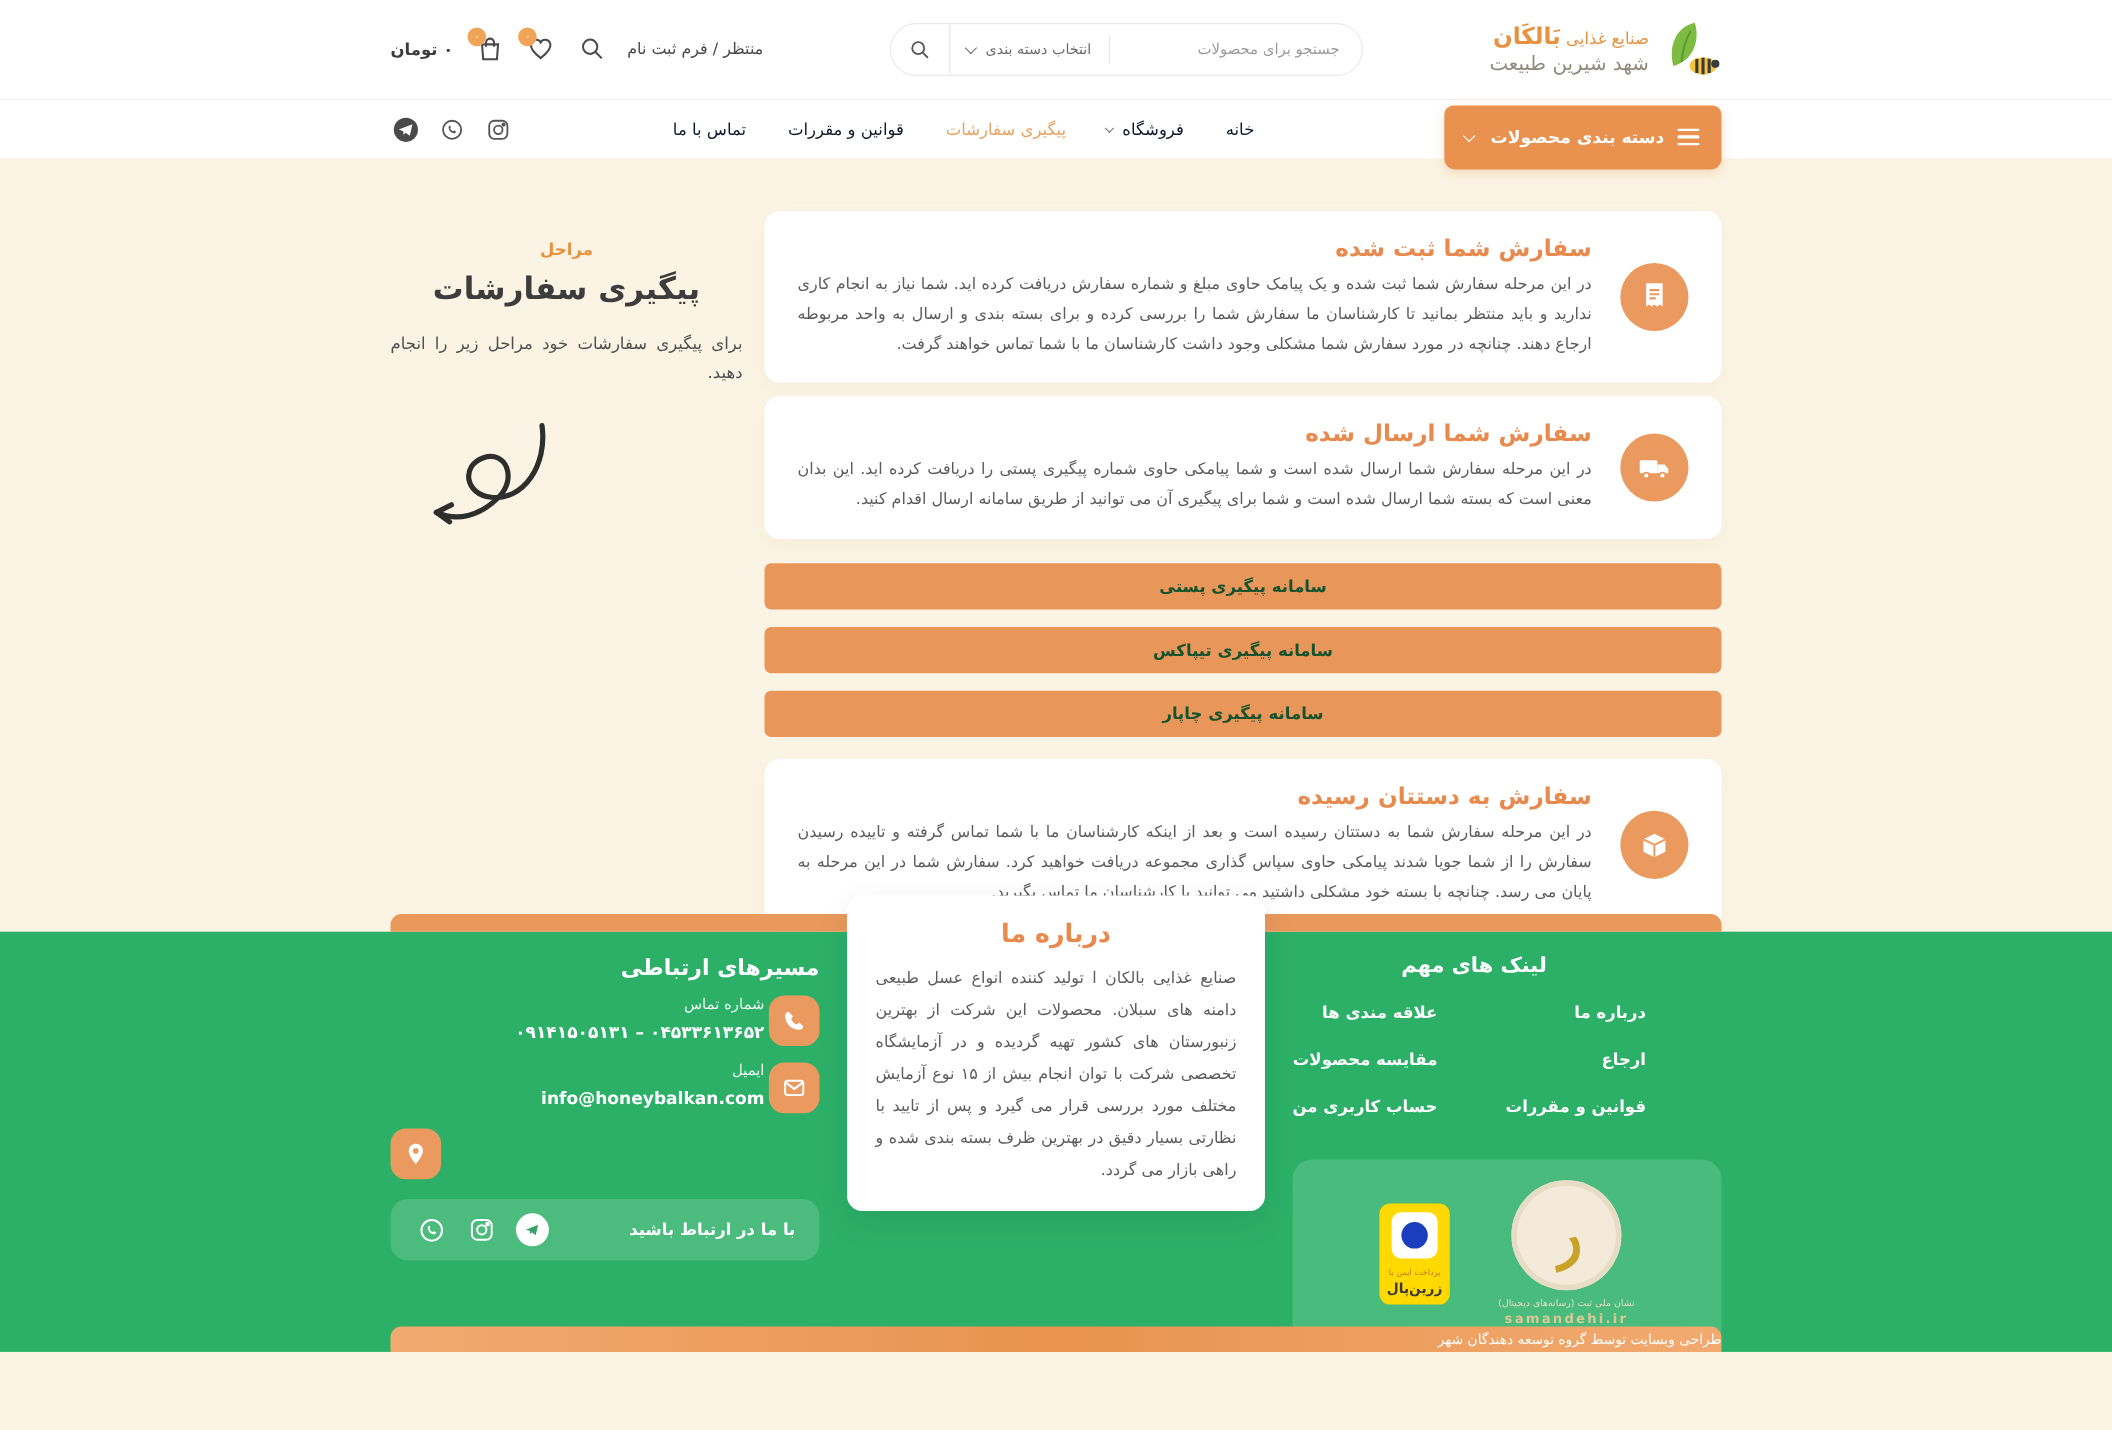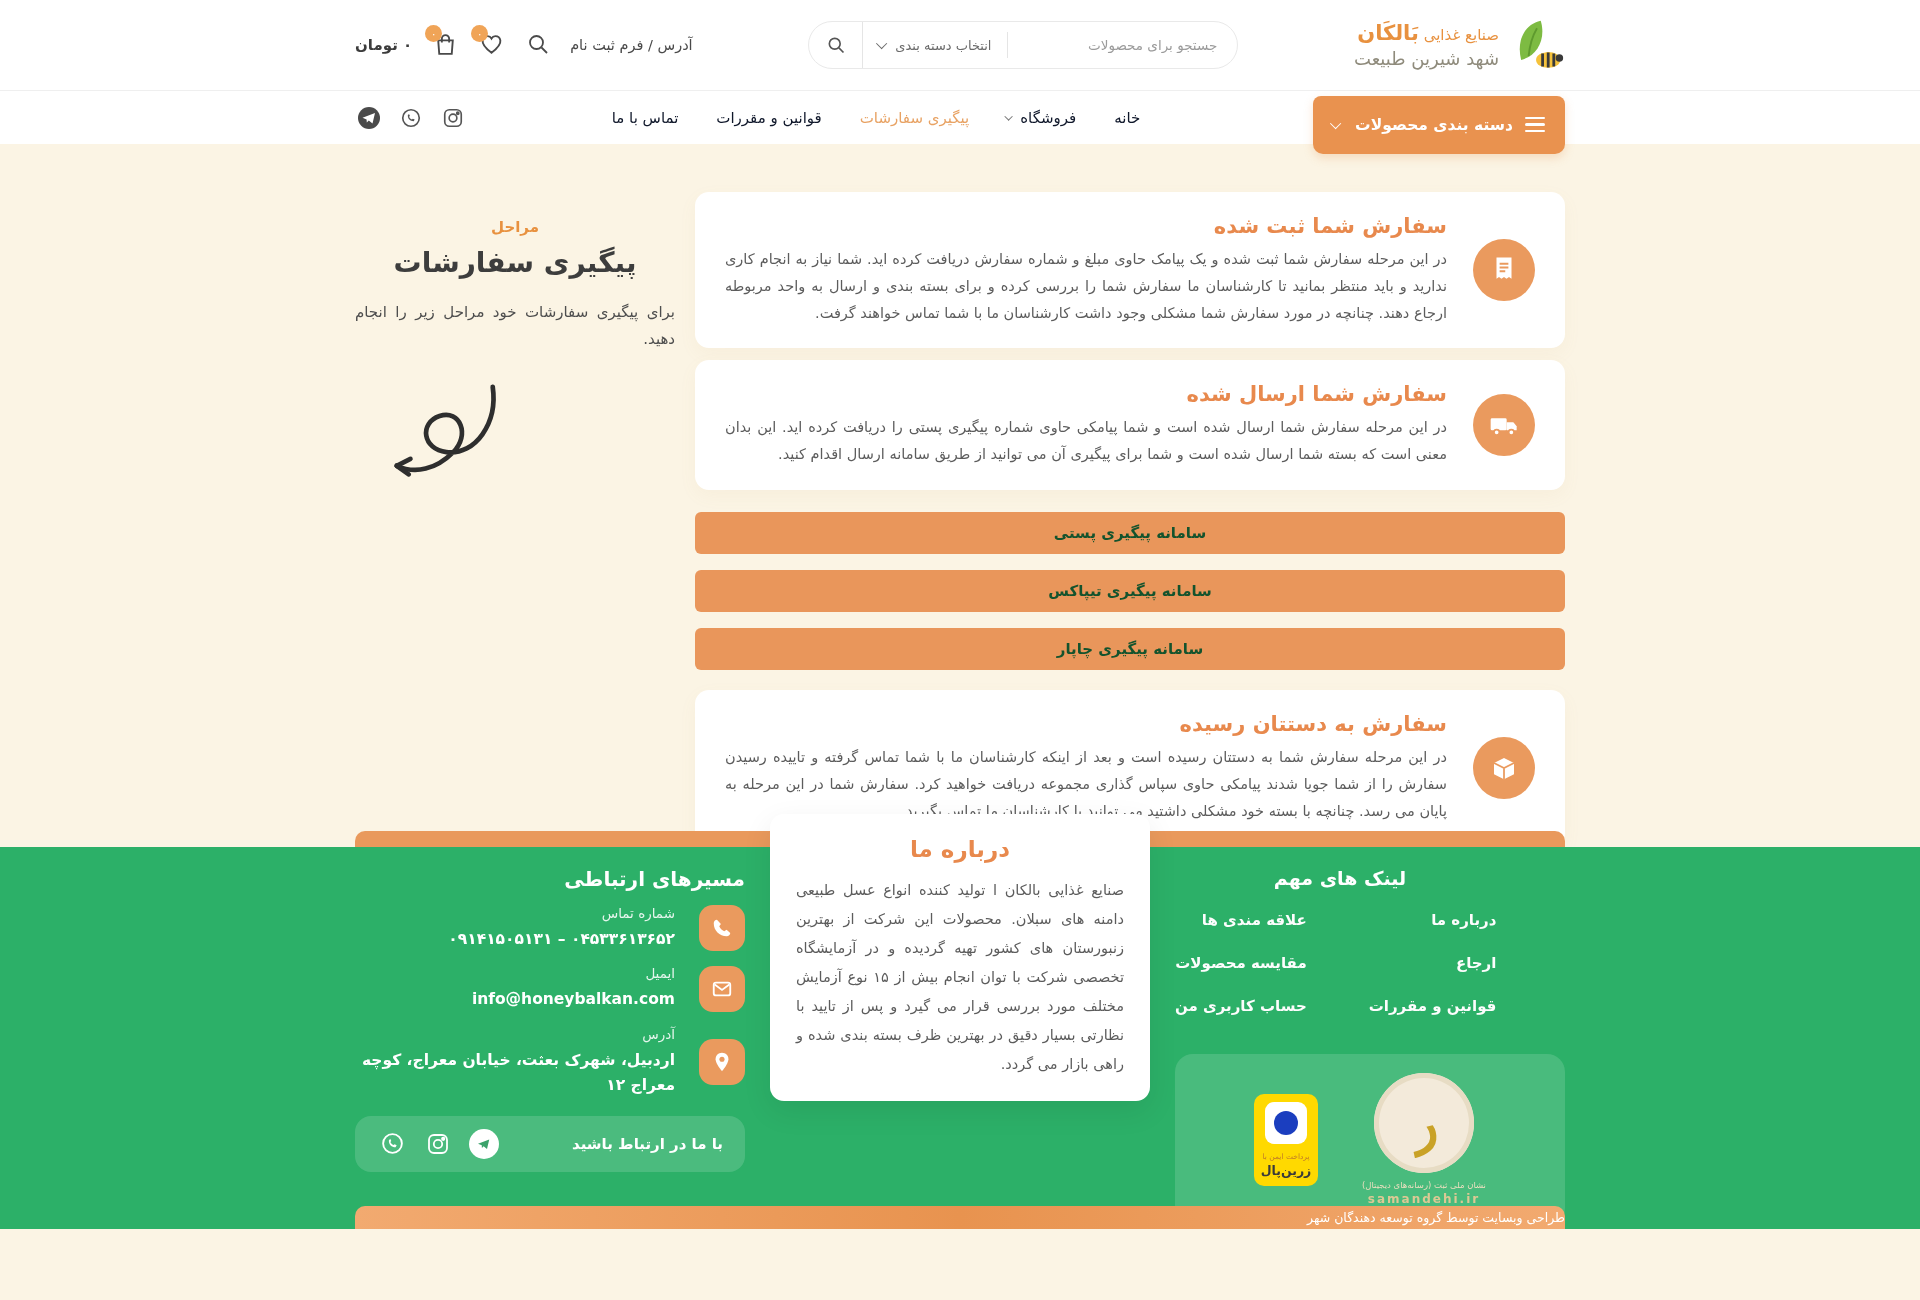--- a/index.html
+++ b/index.html
@@ -81,21 +81,21 @@
   .seal span { font-size:52px; color:#C9A227; font-weight:bold; transform:rotate(-12deg); font-family:"DejaVu Serif", serif; }
   .seal-cap { font-size:8.5px; color:#EBDFBF; margin-top:7px; }
   .seal-domain { font-size:12px; font-weight:bold; color:#DCC994; letter-spacing:2px; margin-top:2px; }
   .zarinpal { width:64px; height:92px; background:#FFD900; border-radius:10px; display:flex; flex-direction:column; align-items:center; padding-top:8px; }
   .zp-box { width:42px; height:42px; background:#fff; border-radius:9px; display:flex; align-items:center; justify-content:center; }
   .zp-dot { width:24px; height:24px; border-radius:50%; background:#1B3EBF; }
   .zp-line1 { font-size:7.5px; color:#C07A28; margin-top:8px; }
   .zp-line2 { font-size:12.5px; font-weight:bold; color:#3A3A3A; margin-top:2px; }
 
   .contact-col .f-heading { text-align:right; font-size:20px; }
-  .c-item { display:flex; gap:24px; justify-content:flex-start; flex-direction:row-reverse; margin-top:14px; align-items:center; }
+  .c-item { display:flex; gap:4px; justify-content:flex-start; flex-direction:row-reverse; margin-top:14px; align-items:center; }
   .c-texts { text-align:right; flex:1; }
   .c-label { color:rgba(255,255,255,.88); font-size:13.5px; }
   .c-value { color:#fff; font-size:15.5px; font-weight:bold; margin-top:6px; line-height:1.6; }
   .c-icon { width:46px; height:46px; background:#EA9A5E; border-radius:14px; flex-shrink:0; display:flex; align-items:center; justify-content:center; }
   .social-pill { margin-top:18px; height:56px; background:rgba(255,255,255,.15); border-radius:16px; display:flex; align-items:center; padding:0 22px; }
   .social-pill-label { color:#fff; font-size:15px; font-weight:bold; }
   .pill-icons { margin-inline-start:auto; display:flex; align-items:center; gap:16px; }
   .pill-icons .soc { width:30px; height:30px; }
   .tg-circle { width:30px; height:30px; border-radius:50%; background:#fff; display:flex; align-items:center; justify-content:center; }
 
@@ -131,21 +131,21 @@
       </div>
       <div class="search-btn">
         <svg width="20" height="20" viewBox="0 0 24 24" fill="none" stroke="#555" stroke-width="2">
             <circle cx="10.5" cy="10.5" r="6.5"></circle>
             <path d="M15.5 15.5 L21 21"></path>
           </svg>
       </div>
     </div>
 
     <div class="hdr-actions">
-      <span class="hdr-auth">آدرس / فرم ثبت نام</span>
+      <span class="hdr-auth">منتظر / فرم ثبت نام</span>
       <div class="icon-wrap">
         <svg width="24" height="24" viewBox="0 0 24 24" fill="none" stroke="#4A4A4A" stroke-width="1.8">
             <circle cx="10.5" cy="10.5" r="6.5"></circle>
             <path d="M15.5 15.5 L21 21"></path>
           </svg>
       </div>
       <div class="icon-wrap">
         <svg width="25" height="25" viewBox="0 0 24 24" fill="none" stroke="#4A4A4A" stroke-width="1.8">
             <path d="M12 20 C5 14.5 3 11 3.5 8 C4 5.5 6 4 8.3 4 C10 4 11.3 5 12 6.3 C12.7 5 14 4 15.7 4 C18 4 20 5.5 20.5 8 C21 11 19 14.5 12 20 Z"></path>
           </svg>
@@ -339,24 +339,20 @@
         </div>
         <div class="c-icon">
           <svg width="22" height="22" viewBox="0 0 24 24" fill="none" stroke="#fff" stroke-width="2">
               <rect x="3" y="5" width="18" height="14" rx="2.5"></rect>
               <path d="M4 7 L12 13 L20 7"></path>
             </svg>
         </div>
       </div>
 
       <div class="c-item">
-        <div class="c-texts">
-          <div class="c-label">آدرس</div>
-          <div class="c-value">اردبیل، شهرک بعثت، خیابان معراج، کوچه معراج ۱۲</div>
-        </div>
         <div class="c-icon">
           <svg width="22" height="22" viewBox="0 0 24 24" fill="#fff">
               <path d="M12 2 C8 2 5 5 5 9 C5 14 12 22 12 22 C12 22 19 14 19 9 C19 5 16 2 12 2 Z"></path>
               <circle cx="12" cy="9" r="2.8" fill="#EA9A5E"></circle>
             </svg>
         </div>
       </div>
 
       <div class="social-pill">
         <span class="social-pill-label">با ما در ارتباط باشید</span>

